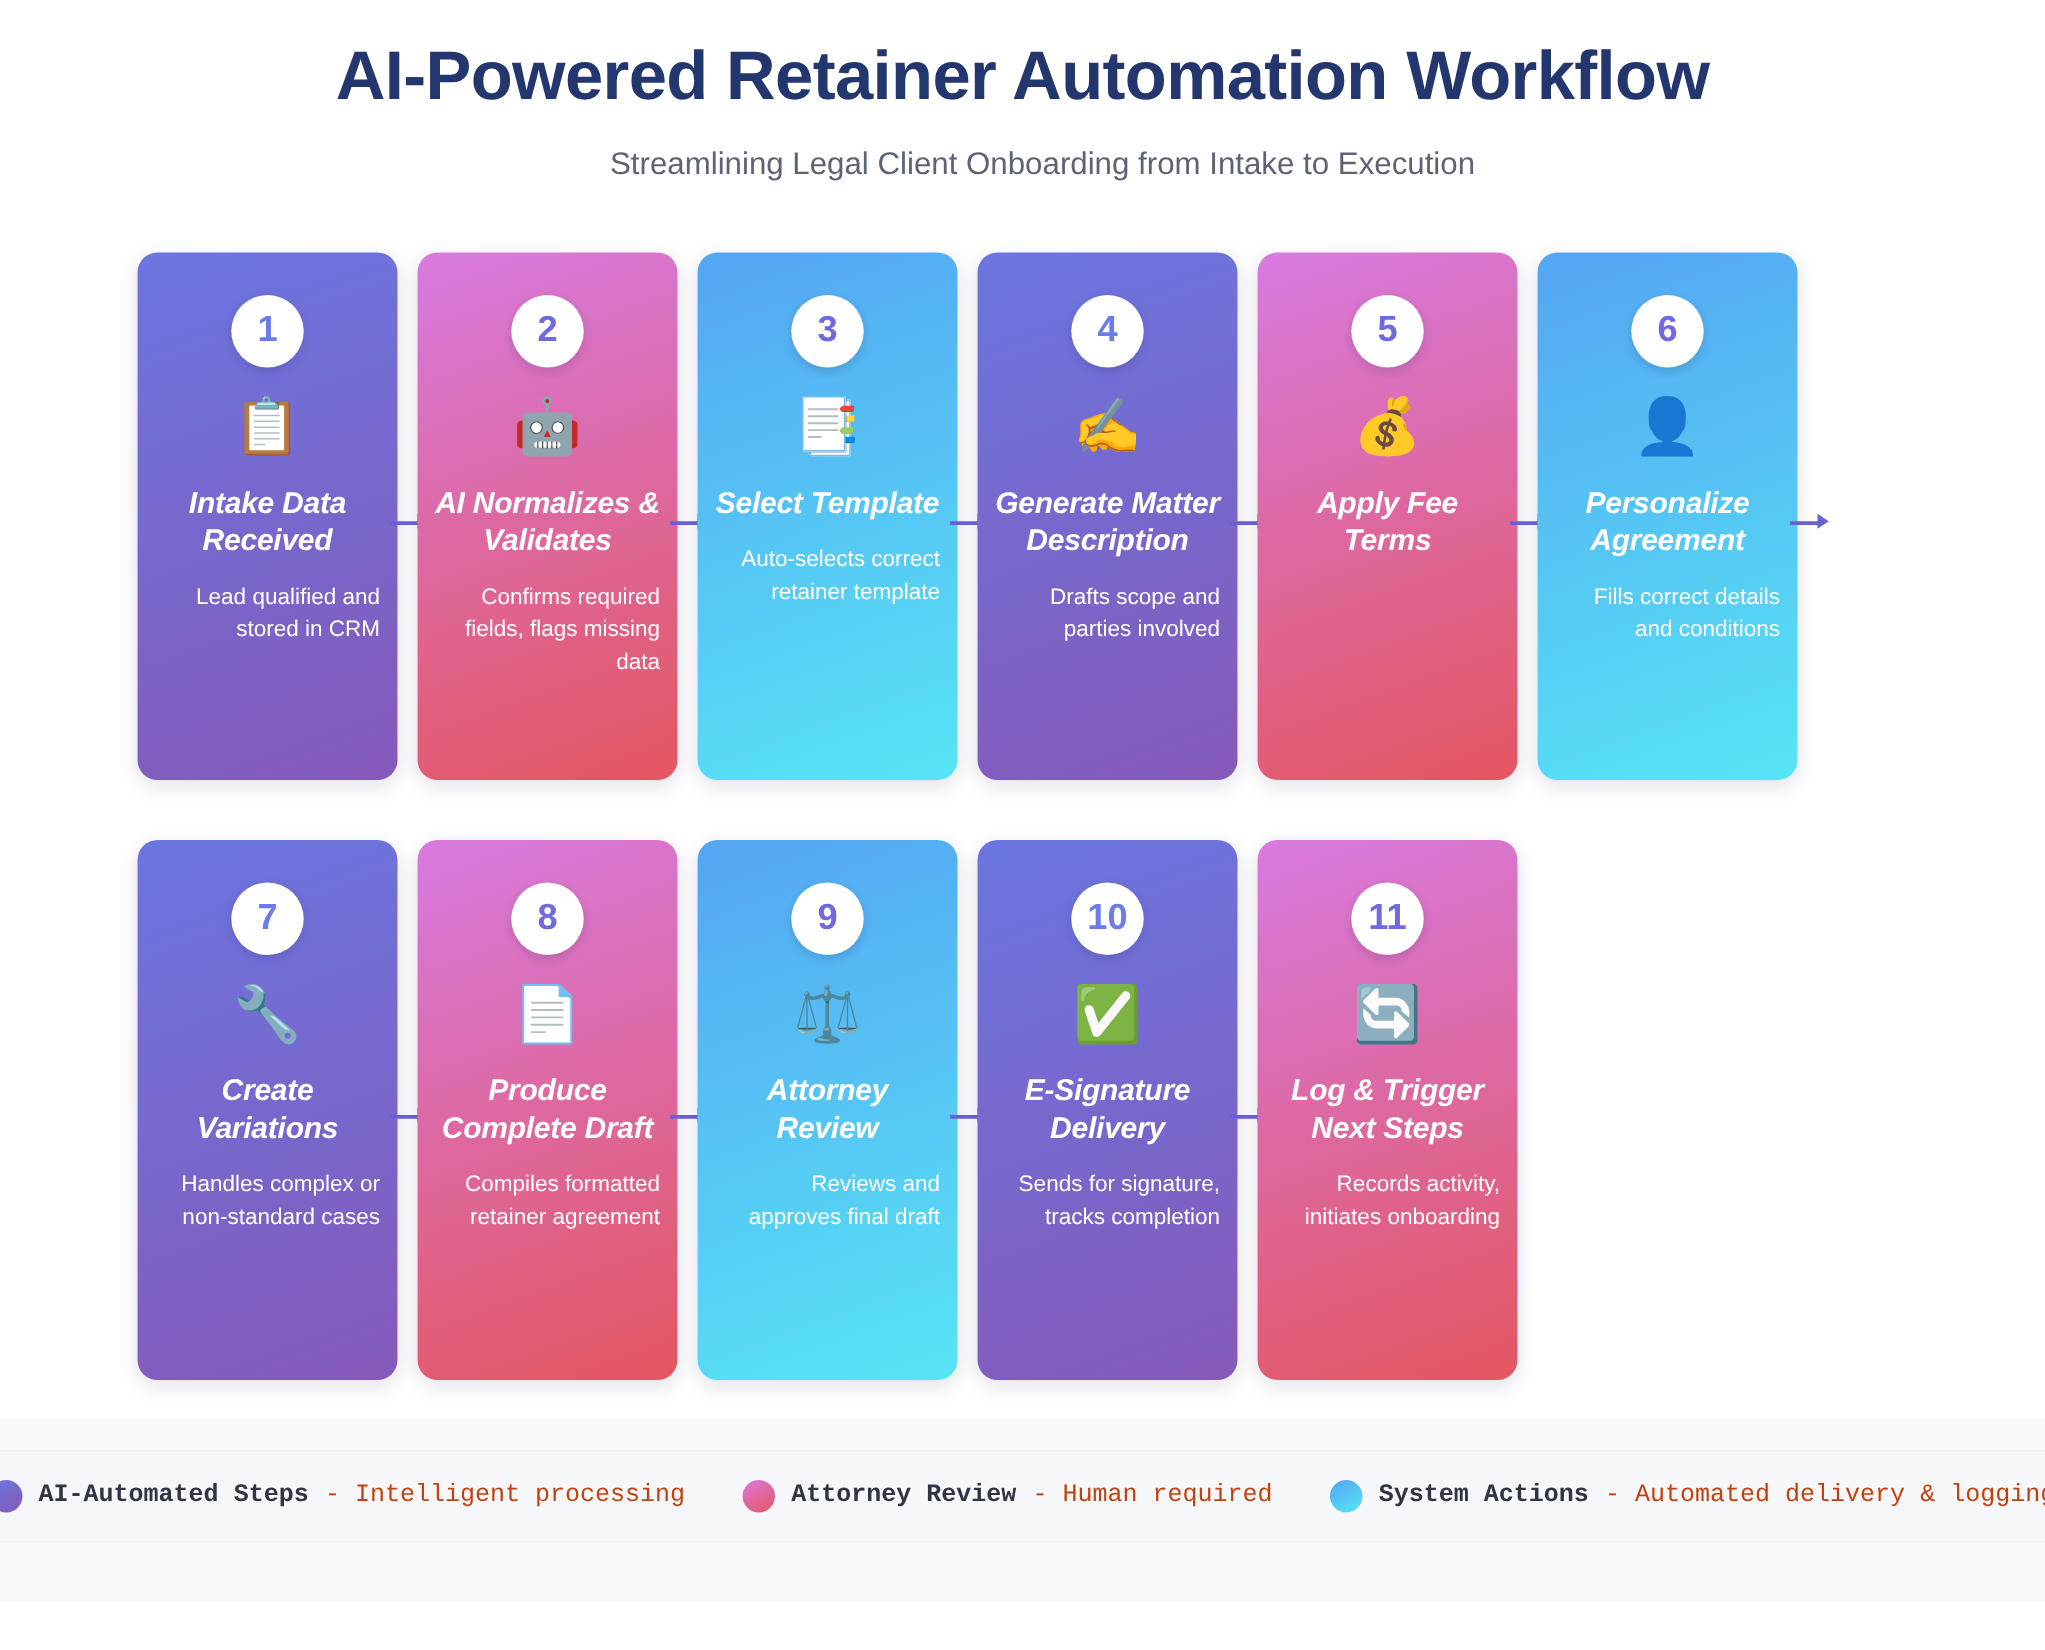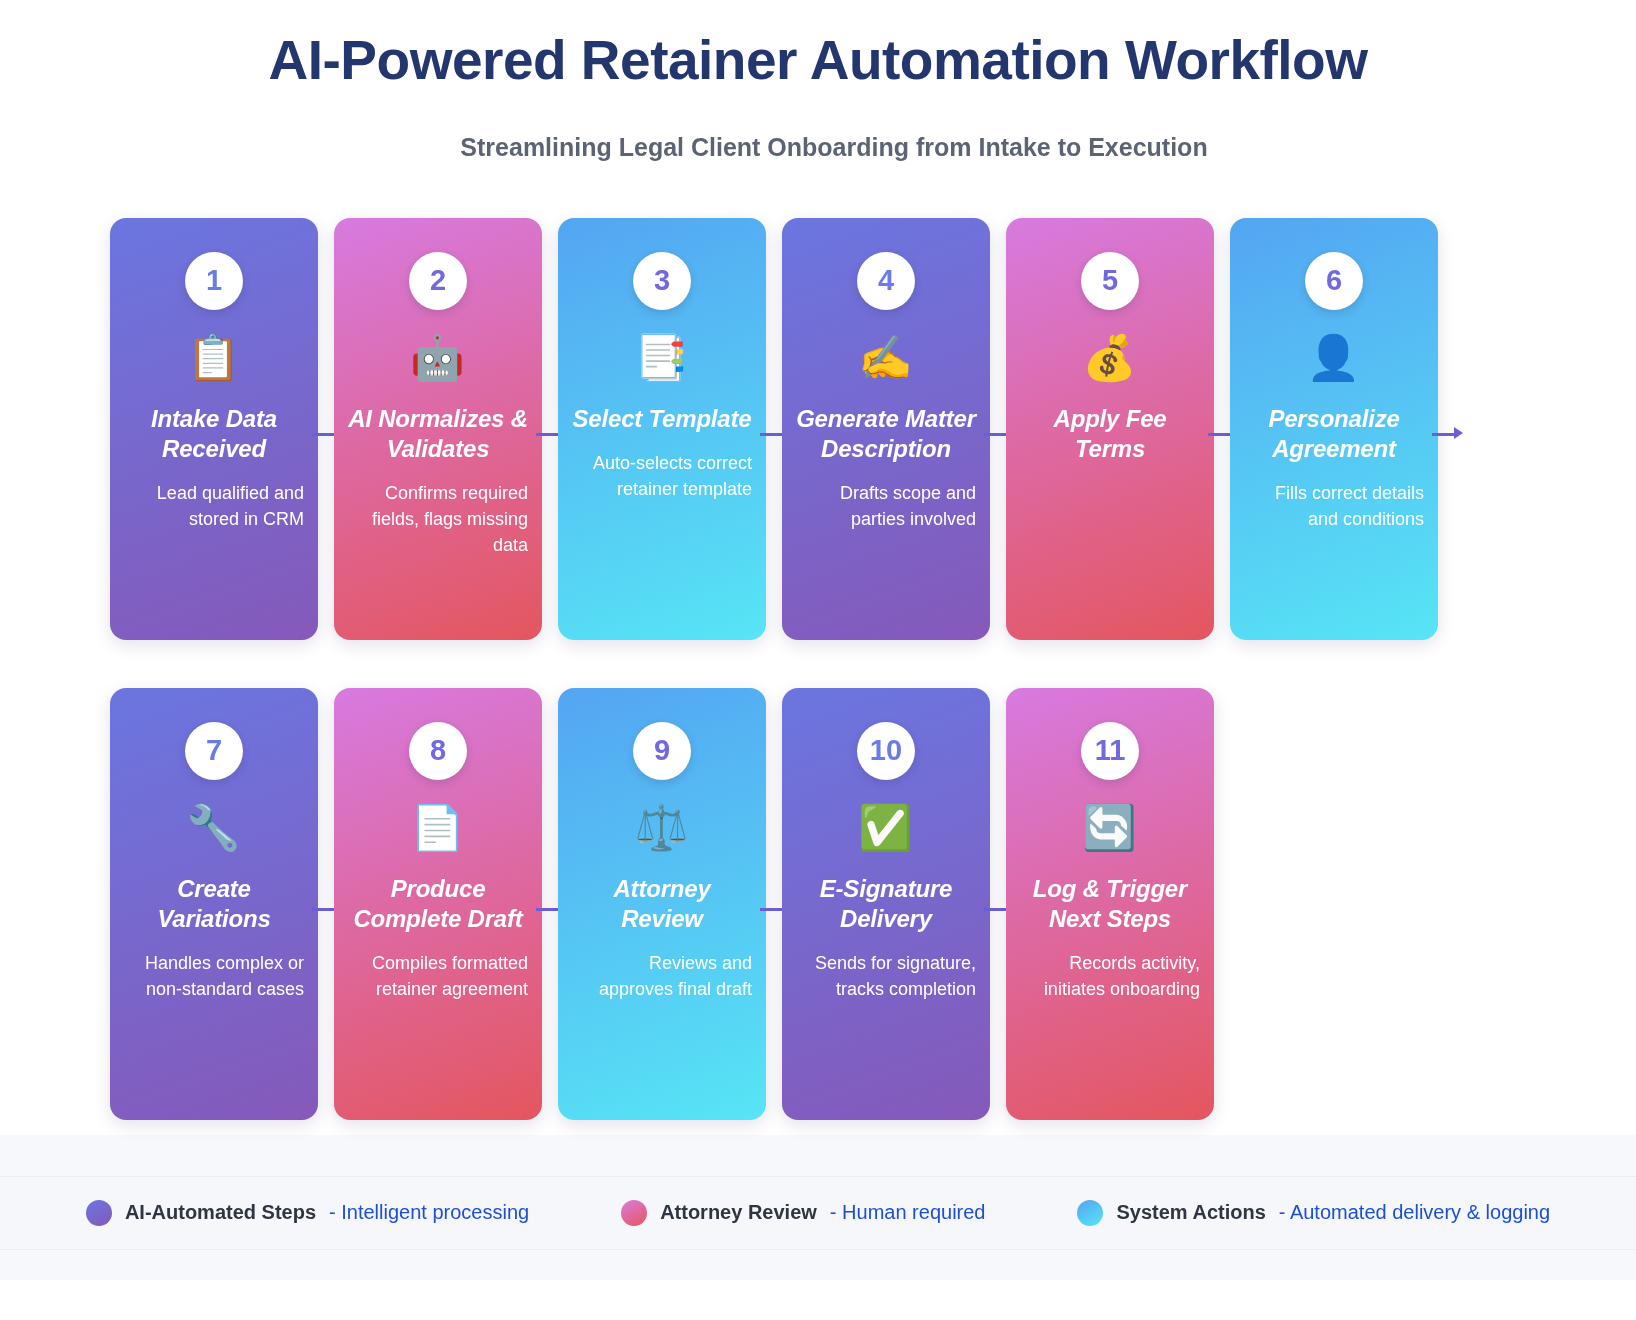--- a/index.html
+++ b/index.html
@@ -29,22 +29,22 @@
   .page-title {
     font-size: 55px;
     font-weight: bold;
     color: #23366e;
     letter-spacing: -0.5px;
     line-height: 1.1;
   }
   .page-subtitle {
     font-size: 25px;
     color: #5c6474;
-    margin-top: 42px;
-    font-weight: bold;
+    margin-top: 26px;
+    font-weight: normal;
     padding-left: 32px;
   }
 
   
   .flow {
     margin-top: 56px;
     padding: 0 110px;
   }
   .flow-row {
     display: flex;
@@ -148,21 +148,22 @@
   
   .legend {
     margin-top: 56px;
     background: #f5f7fa;
     border-top: 1px solid #eceef3;
     border-bottom: 1px solid #eceef3;
     height: 74px;
     display: flex;
     align-items: center;
     justify-content: center;
-    gap: 92px;
+    gap: 46px;
+    font-family: Liberation Mono, monospace;
   }
   .legend-item {
     display: flex;
     align-items: center;
     gap: 13px;
     white-space: nowrap;
   }
   .legend-dot {
     width: 26px;
     height: 26px;
@@ -172,21 +173,21 @@
   .legend-dot.purple { background: linear-gradient(150deg, #6b76e0, #8559b9); }
   .legend-dot.pink   { background: linear-gradient(150deg, #dd7ade, #e4565f); }
   .legend-dot.blue   { background: linear-gradient(150deg, #54a5f2, #57e5f5); }
   .legend-strong {
     font-size: 20px;
     font-weight: bold;
     color: #2f3542;
   }
   .legend-rest {
     font-size: 20px;
-    color: #1d4ed8;
+    color: #c2410c;
     font-weight: normal;
   }
 </style>
 </head>
 <body>
 
 <div class="page">
 
   <div class="header">
     <div class="page-title">AI-Powered Retainer Automation Workflow</div>

